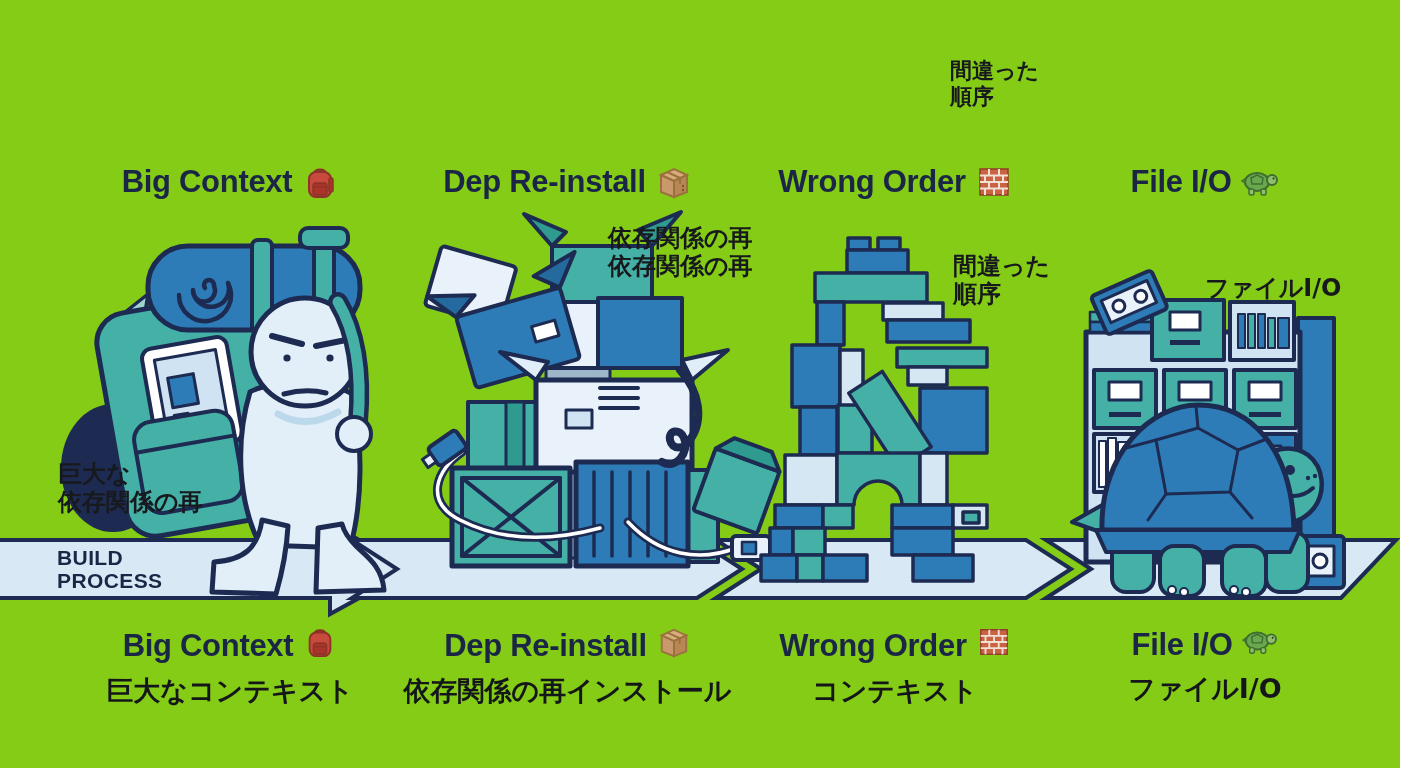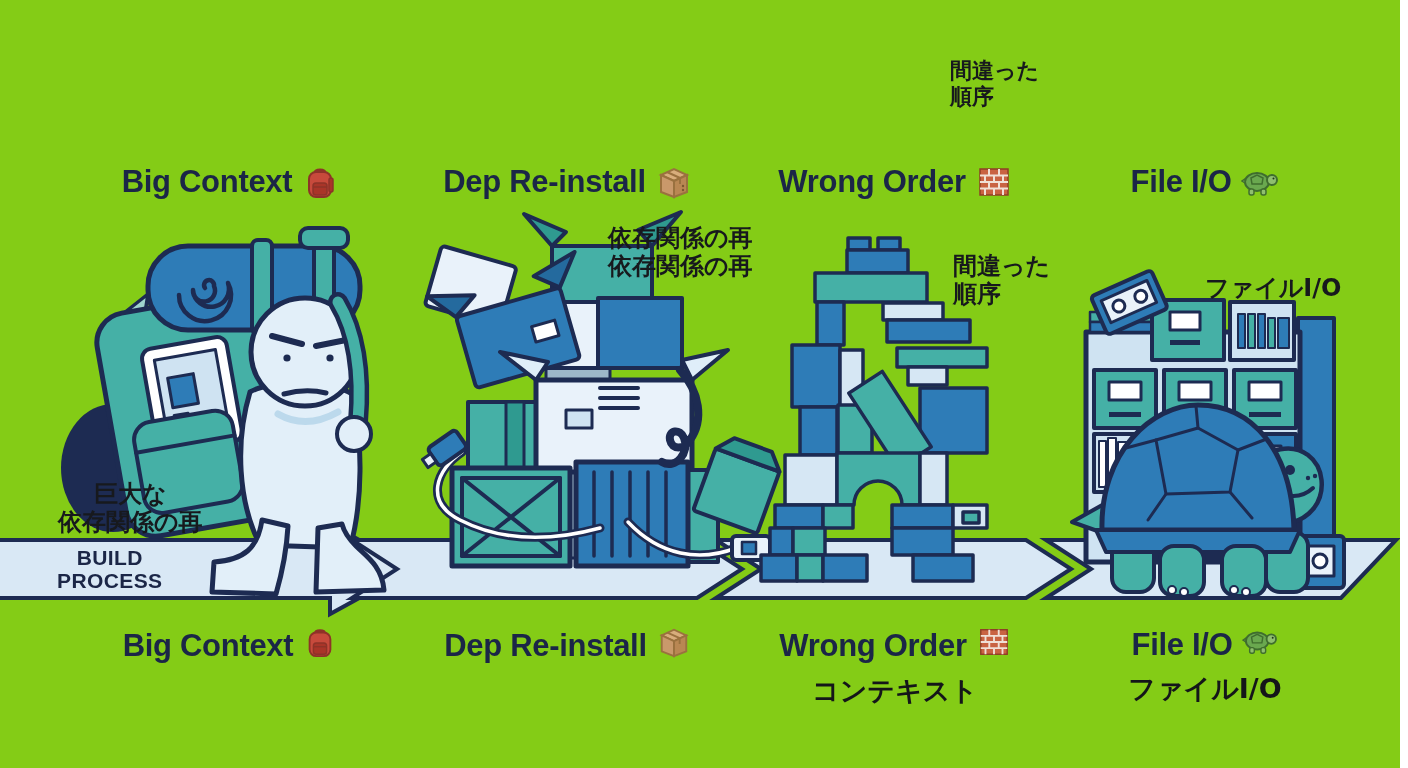--- a/index.html
+++ b/index.html
@@ -15,21 +15,21 @@
   .hdr .ico{display:inline-flex;flex:0 0 auto;}
   .anno{
     position:absolute;font-size:24px;font-weight:600;color:#17191d;line-height:1.18;
     white-space:nowrap;font-family:"DejaVu Sans","Liberation Sans",sans-serif;
   }
   .anno span{display:block;}
   .flow-label{
     position:absolute;left:57px;top:547px;font-size:21px;font-weight:800;color:#1b2647;
     line-height:1.08;letter-spacing:.4px;
   }
-  .flow-label span{display:block;text-align:center;}
+  .flow-label span{display:block;}
   .footer{
     position:absolute;display:flex;flex-direction:column;align-items:center;gap:6px;
   }
   .footer .t{
     display:flex;align-items:center;gap:10px;font-size:31px;font-weight:bold;
     color:#1b2647;white-space:nowrap;letter-spacing:-0.3px;
   }
   .footer .s{
     font-size:27px;font-weight:bold;color:#141619;white-space:nowrap;
     font-family:"DejaVu Sans","Liberation Sans",sans-serif;
@@ -282,21 +282,21 @@
         <path d="M10,13 L16,10 L22,13 L21,19 L11,19 Z" fill="none" stroke="#3f6d2e" stroke-width="1.5"></path>
         <circle cx="31" cy="15" r="5" fill="#8fbf6f" stroke="#3f6d2e" stroke-width="2"></circle>
         <circle cx="32.5" cy="13.5" r="1" fill="#21351a"></circle>
         <rect x="8" y="24" width="5" height="6" rx="2" fill="#8fbf6f" stroke="#3f6d2e" stroke-width="1.5"></rect>
         <rect x="20" y="24" width="5" height="6" rx="2" fill="#8fbf6f" stroke="#3f6d2e" stroke-width="1.5"></rect>
         <path d="M4,18 L1,16 L4,14 Z" fill="#8fbf6f" stroke="#3f6d2e" stroke-width="1.5"></path>
       </svg>
     </span>
   </div>
 
-  <div class="anno" style="left:58px;top:480px;text-align:center;">
+  <div class="anno" style="left:58px;top:460px;">
     <span>巨大な</span>
     <span>依存関係の再</span>
   </div>
   <div class="anno" style="left:608px;top:224px;">
     <span>依存関係の再</span>
     <span>依存関係の再</span>
   </div>
   <div class="anno" style="left:953px;top:252px;">
     <span>間違った</span>
     <span>順序</span>
@@ -315,33 +315,35 @@
       <span>Big Context</span>
       <span class="ico">
         <svg width="34" height="34" viewBox="0 0 36 36">
           <path d="M13,9 C13,5 23,5 23,9" fill="none" stroke="#8e3328" stroke-width="3"></path>
           <rect x="7" y="8" width="22" height="25" rx="7" fill="#c74a3c" stroke="#8e3328" stroke-width="2"></rect>
           <rect x="11" y="19" width="14" height="12" rx="3" fill="#a93529" stroke="#8e3328" stroke-width="1.5"></rect>
           <path d="M11,23 H25" stroke="#8e3328" stroke-width="1.5"></path>
         </svg>
       </span>
     </div>
+    <div class="s">巨大なコンテキスト</div>
   </div>
   <div class="footer" style="left:395px;top:625px;width:345px;">
     <div class="t">
       <span>Dep Re-install</span>
       <span class="ico">
         <svg width="34" height="34" viewBox="0 0 36 36">
           <path d="M5,11 L18,5 L31,11 L18,17 Z" fill="#d8ad7c" stroke="#9a713f" stroke-width="2"></path>
           <path d="M5,11 L5,28 L18,33 L18,17 Z" fill="#c9996b" stroke="#9a713f" stroke-width="2"></path>
           <path d="M31,11 L31,28 L18,33 L18,17 Z" fill="#b98753" stroke="#9a713f" stroke-width="2"></path>
           <path d="M11,8 L24,14 L24,20" fill="none" stroke="#9a713f" stroke-width="2"></path>
         </svg>
       </span>
     </div>
+    <div class="s">依存関係の再インストール</div>
   </div>
   <div class="footer" style="left:730px;top:625px;width:330px;">
     <div class="t">
       <span>Wrong Order</span>
       <span class="ico">
         <svg width="34" height="34" viewBox="0 0 36 36">
           <rect x="4" y="5" width="28" height="26" fill="#c96342" stroke="#8f3f26" stroke-width="1.5"></rect>
           <path d="M4,11.5 H32 M4,18 H32 M4,24.5 H32" stroke="#f0e0d6" stroke-width="2"></path>
           <path d="M13,5 V11.5 M23,5 V11.5 M9,11.5 V18 M18,11.5 V18 M27,11.5 V18 M13,18 V24.5 M23,18 V24.5 M9,24.5 V31 M18,24.5 V31 M27,24.5 V31" stroke="#f0e0d6" stroke-width="2"></path>
         </svg>

